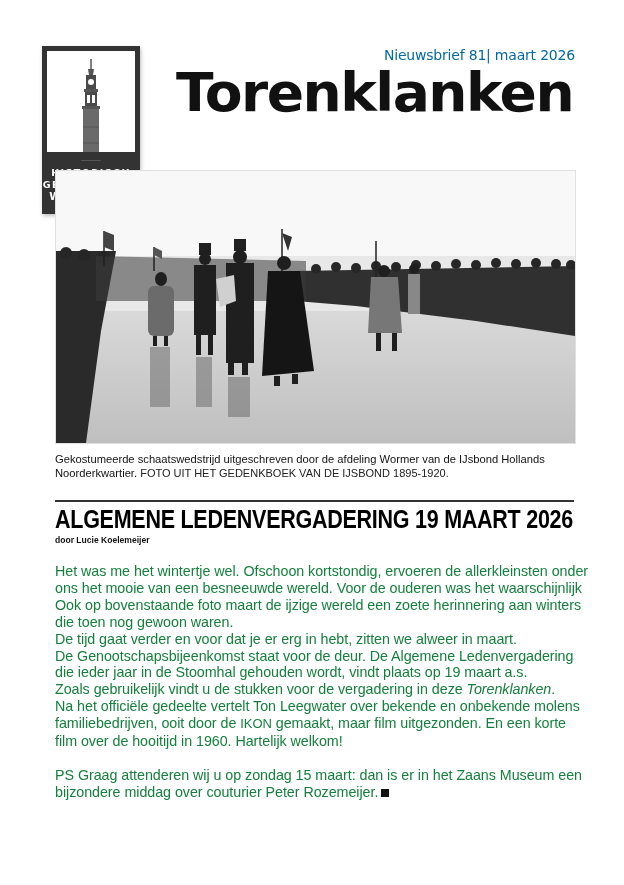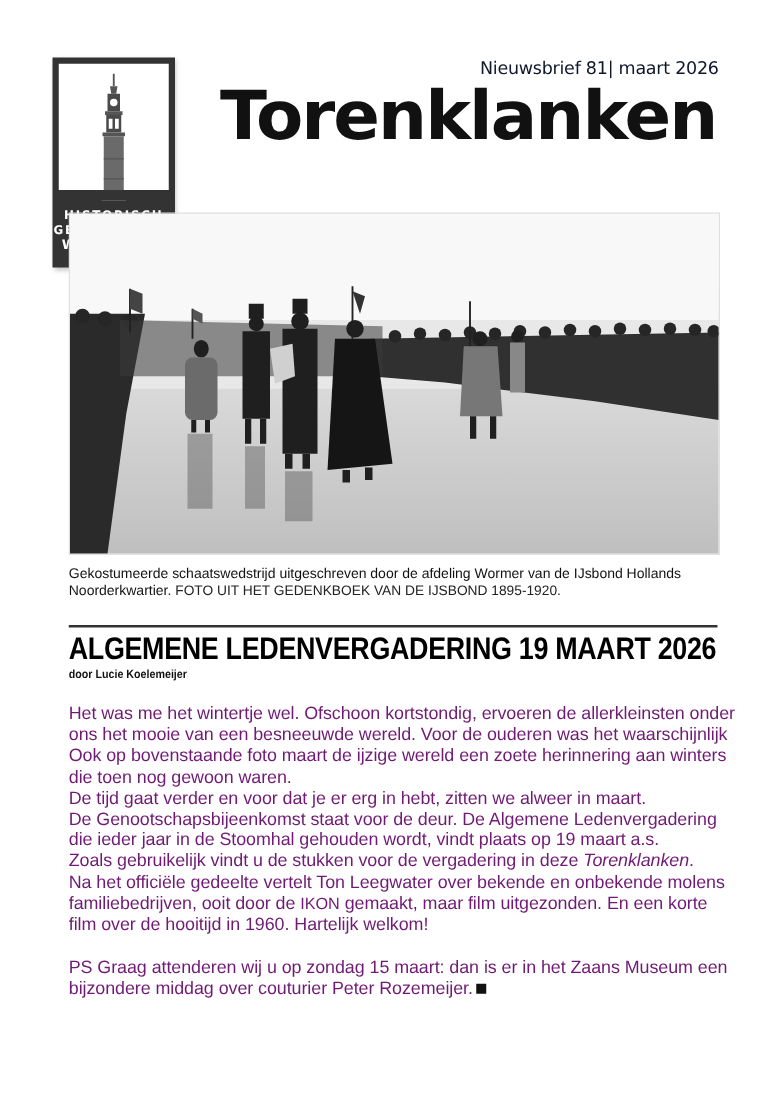--- a/index.html
+++ b/index.html
@@ -7,35 +7,35 @@
 
   .logo { position: absolute; left: 42px; top: 46px; width: 98px; height: 168px; background: #333333; box-shadow: 1px 2px 4px rgba(0,0,0,0.25); }
   .logo-sky { position: absolute; left: 5px; top: 5px; width: 88px; height: 101px; background: #ffffff; }
   .logo-ground { position: absolute; left: 5px; top: 106px; width: 88px; height: 8px; background: #333333; }
   .logo svg { position: absolute; left: 5px; top: 5px; }
   .logo-text { position: absolute; left: 0; width: 98px; text-align: center; color: #ffffff; font-family: "DejaVu Sans", sans-serif; font-weight: bold; font-size: 9.5px; letter-spacing: 1.4px; line-height: 11px; }
   .logo-text.l1 { top: 121px; }
   .logo-text.l2 { top: 133px; }
   .logo-text.l3 { top: 145px; letter-spacing: 5.5px; font-size: 10.5px; padding-left: 4px; box-sizing: border-box; }
 
-  .issue { position: absolute; right: 49px; top: 47px; font-family: "DejaVu Sans", sans-serif; font-size: 14px; color: #0f172a; letter-spacing: -0.2px; }
+  .issue { position: absolute; right: 49px; top: 47px; font-family: "DejaVu Sans", sans-serif; font-size: 14px; color: #0369a1; letter-spacing: -0.2px; }
   .masthead { position: absolute; left: 176px; top: 60px; font-family: "DejaVu Sans", sans-serif; font-weight: bold; font-size: 54px; letter-spacing: -1.5px; color: #111; line-height: 66px; transform: scaleX(1.02); transform-origin: left; }
 
   .photo { position: absolute; left: 55px; top: 170px; width: 519px; height: 272px; background: linear-gradient(#fbfbfb 0%, #f5f5f5 28%, #e8e8e8 30%); border: 1px solid #e0e0e0; overflow: hidden; }
   .photo svg { position: absolute; left: 0; top: 0; }
 
   .caption { position: absolute; left: 55px; top: 452px; width: 520px; font-size: 11.2px; line-height: 14px; color: #111; }
   .caption .bold { font-weight: normal; }
   .caption .credit { font-size: 11px; text-transform: uppercase; color: #222; }
 
   .rule { position: absolute; left: 55px; top: 500px; width: 519px; height: 1.5px; background: #333; }
   .headline { position: absolute; left: 55px; top: 504px; font-family: "Liberation Sans", sans-serif; font-weight: bold; font-size: 25px; line-height: 30px; color: #000; transform: scaleX(0.86); transform-origin: left; white-space: nowrap; letter-spacing: -0.3px; }
   .byline { position: absolute; left: 55px; top: 534px; font-size: 9.5px; font-weight: bold; color: #111; transform: scaleX(0.9); transform-origin: left; }
 
-  .body { position: absolute; left: 55px; top: 563px; width: 540px; font-family: "Liberation Sans", sans-serif; font-size: 14.3px; line-height: 16.9px; color: #701a75; letter-spacing: -0.05px; }
+  .body { position: absolute; left: 55px; top: 563px; width: 540px; font-family: "Liberation Sans", sans-serif; font-size: 14.3px; line-height: 16.9px; color: #15803d; letter-spacing: -0.05px; }
   .body p { margin: 0; white-space: nowrap; }
   .body .gap { height: 16.9px; }
   .body .sc { font-size: 13px; }
   .endmark { display: inline-block; width: 8px; height: 8px; background: #111; margin-left: 3px; vertical-align: 0px; }
 </style>
 </head>
 <body>
 
 <div class="logo">
   <div class="logo-sky"></div>

